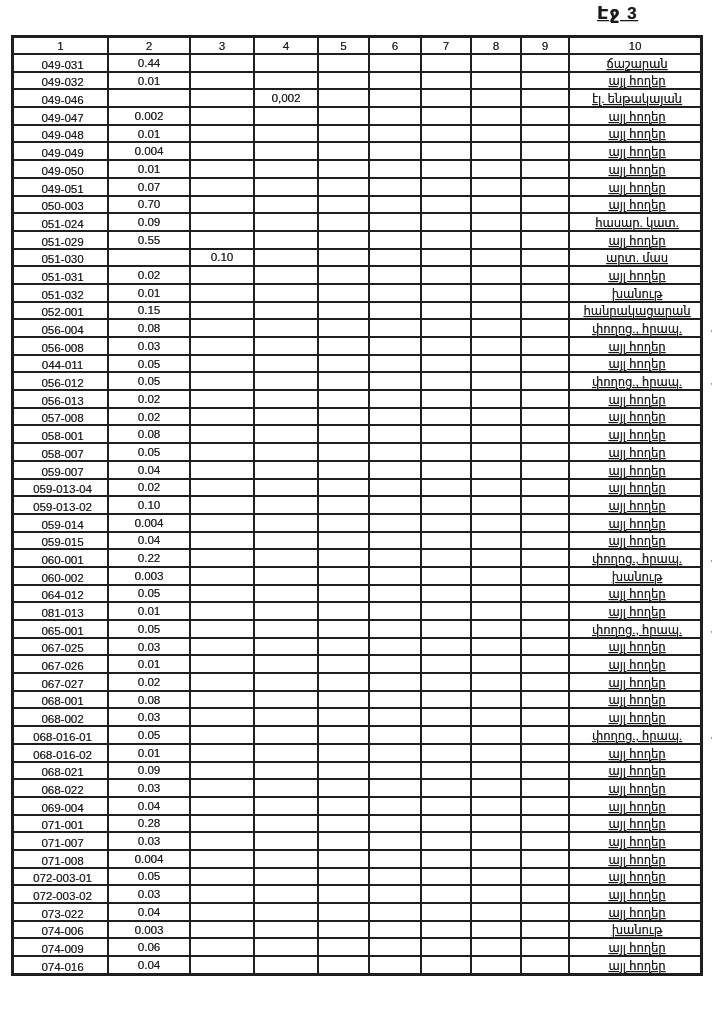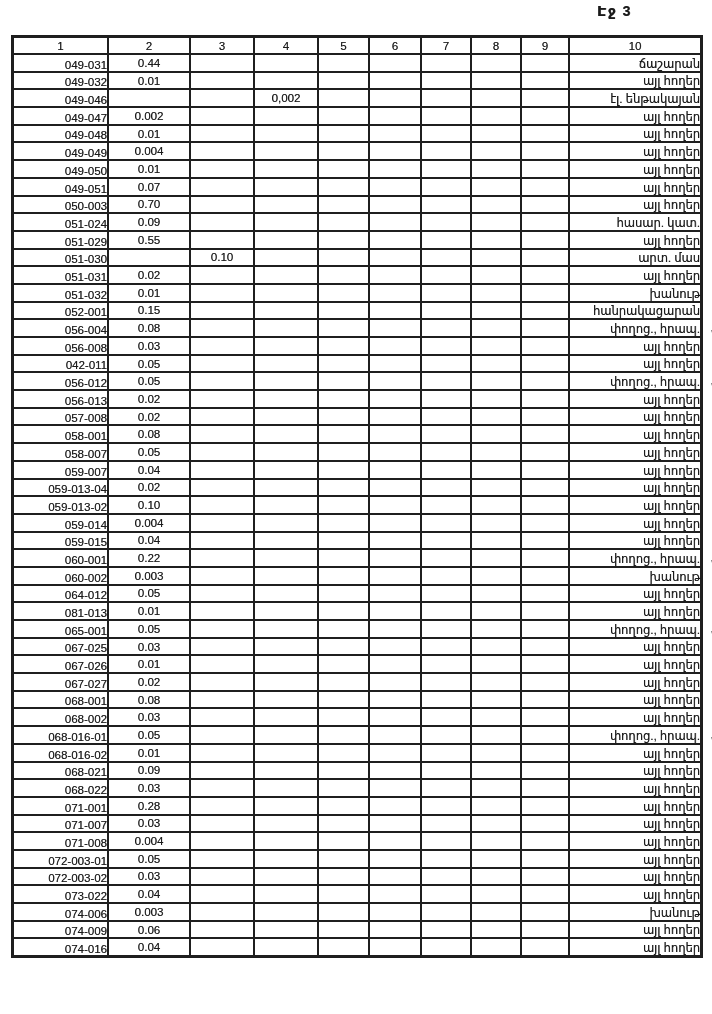--- a/index.html
+++ b/index.html
@@ -10,24 +10,25 @@
     margin: 0 auto;
     background: #ffffff;
     font-family: "Liberation Sans", "DejaVu Sans", sans-serif;
     color: #1a1a1a;
     overflow: hidden;
   }
   .page-label {
     position: absolute;
     top: 3px;
     left: 597px;
-    font-size: 14px;
+    font-size: 17px;
     font-weight: 700;
     letter-spacing: 1.5px;
     text-shadow: 0.4px 0.4px 0 rgba(0,0,0,0.6);
+    text-decoration: underline;
   }
   table.parcel-table {
     position: absolute;
     left: 12px;
     top: 36px;
     width: 688px;
     border-collapse: collapse;
     table-layout: fixed;
     box-shadow: 0 0 0 1px #1d1d1d;
   }
@@ -50,33 +51,34 @@
     overflow: visible;
     text-shadow: 0.3px 0.3px 0 rgba(0,0,0,0.55);
   }
   th {
     height: 15px;
     text-align: center;
     vertical-align: middle;
   }
   td { height: 15.7px; }
   td.c1 {
-    text-align: right;
+    text-align: center;
     padding-left: 4px;
     vertical-align: bottom;
   }
   td.c2, td.c3, td.c4, td.c5, td.c6, td.c7, td.c8, td.c9 {
     text-align: center;
     vertical-align: middle;
   }
   td.c10 {
-    text-align: right;
+    text-align: center;
     padding-left: 4px;
     vertical-align: bottom;
     position: relative;
+    text-decoration: underline;
   }
   .margin-mark {
     position: absolute;
     right: -19px;
     bottom: 3px;
     font-size: 9px;
     color: #6a6a6a;
     text-shadow: none;
     font-style: italic;
   }
@@ -313,21 +315,21 @@
           <td class="c3"></td>
           <td class="c4"></td>
           <td class="c5"></td>
           <td class="c6"></td>
           <td class="c7"></td>
           <td class="c8"></td>
           <td class="c9"></td>
           <td class="c10">այլ հողեր</td>
         </tr>
         <tr>
-          <td class="c1">042-011</td>
+          <td class="c1">044-011</td>
           <td class="c2">0.05</td>
           <td class="c3"></td>
           <td class="c4"></td>
           <td class="c5"></td>
           <td class="c6"></td>
           <td class="c7"></td>
           <td class="c8"></td>
           <td class="c9"></td>
           <td class="c10">այլ հողեր</td>
         </tr>
@@ -603,20 +605,32 @@
           <td class="c5"></td>
           <td class="c6"></td>
           <td class="c7"></td>
           <td class="c8"></td>
           <td class="c9"></td>
           <td class="c10">այլ հողեր</td>
         </tr>
         <tr>
           <td class="c1">068-022</td>
           <td class="c2">0.03</td>
+          <td class="c3"></td>
+          <td class="c4"></td>
+          <td class="c5"></td>
+          <td class="c6"></td>
+          <td class="c7"></td>
+          <td class="c8"></td>
+          <td class="c9"></td>
+          <td class="c10">այլ հողեր</td>
+        </tr>
+        <tr>
+          <td class="c1">069-004</td>
+          <td class="c2">0.04</td>
           <td class="c3"></td>
           <td class="c4"></td>
           <td class="c5"></td>
           <td class="c6"></td>
           <td class="c7"></td>
           <td class="c8"></td>
           <td class="c9"></td>
           <td class="c10">այլ հողեր</td>
         </tr>
         <tr>

